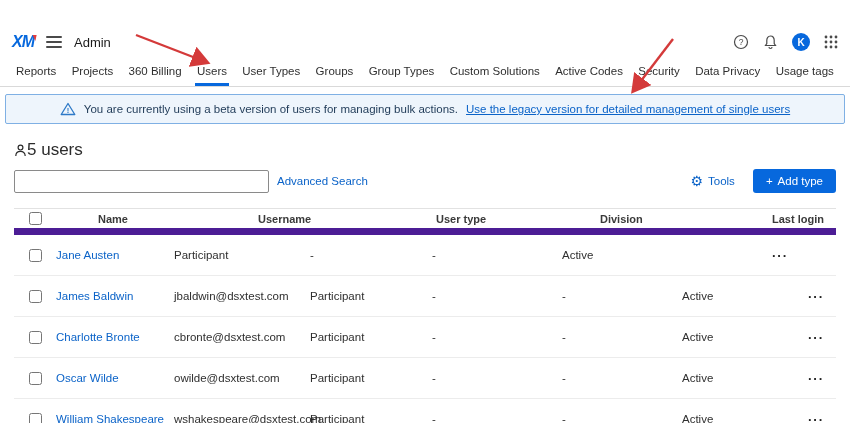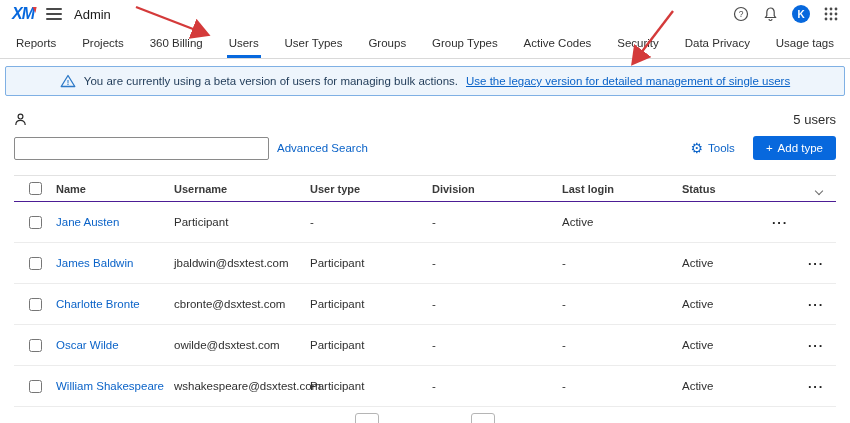--- a/index.html
+++ b/index.html
@@ -1,21 +1,21 @@
 <!DOCTYPE html>
 <html><head>
 <meta charset="utf-8">
 <style>
   * { box-sizing: border-box; margin: 0; padding: 0; }
   html,body { width:850px; height:423px; overflow:hidden; background:#fff;
     font-family:"Liberation Sans", sans-serif; color:#2f2f2f; }
   .app { position:relative; width:850px; height:423px; }
 
   
-  .topbar { height:28px; display:flex; align-items:center; padding:0 12px; gap:12px; }
+  .topbar { height:28px; display:flex; align-items:center; padding:0 12px; gap:12px;margin-top:28px; }
   .logo { font-weight:bold; font-style:italic; font-size:16px; letter-spacing:-1px; position:relative; }
   .logo .lx { color:#0768dd; }
   .logo .lm { color:#0768dd; position:relative; }
   .logo .red-accent { position:absolute; top:2px; right:-2px; width:0; height:0;
     border-left:4px solid transparent; border-top:6px solid #e23d3d; transform:skewX(-12deg); }
   .hamburger { width:16px; height:12px; display:flex; flex-direction:column; justify-content:space-between; cursor:pointer; border:none; background:none; }
   .hamburger span { display:block; height:2px; background:#4a4a4a; border-radius:1px; }
   .app-title { font-size:13px; color:#1a1a1a;text-align:center; }
   .topbar-right { margin-left:auto; display:flex; align-items:center; gap:14px; }
   .icon-btn { background:none; border:none; cursor:pointer; display:flex; align-items:center; }
@@ -28,38 +28,38 @@
   .tab { padding:5px 2px 9px; cursor:pointer; color:#2f2f2f; white-space:nowrap; }
   .tab.active { box-shadow: inset 0 -3px 0 #0768dd; }
 
   
   .banner { margin:7px 5px 0; border:1px solid #7fb0e4; background:#eef5fc; border-radius:2px;
     height:30px; display:flex; align-items:center; justify-content:center; gap:8px; font-size:11.5px; color:#1f3a57; }
   .banner a { color:#0b63c8; text-decoration:underline; cursor:pointer; }
 
   
   .content { padding:0 14px; }
-  .count-row { margin-top:16px; display:flex; align-items:center; gap:14px; font-size:13px; color:#2c2c2c;justify-content:space-between; }
+  .count-row { margin-top:16px; display:flex; align-items:center; gap:0; font-size:17px; color:#2c2c2c; }
   .search-row { margin-top:9px; display:flex; align-items:center; }
   .search-input { width:255px; height:23px; border:1px solid #8a8a8a; border-radius:2px;
     font-size:11px; padding:0 6px; font-family:"Liberation Sans", sans-serif; }
   .adv-search { margin-left:8px; color:#0b63c8; font-size:11.5px; cursor:pointer; text-decoration:none; }
   .spacer { flex:1; }
   .tools-btn { display:flex; align-items:center; gap:5px; color:#0b63c8; font-size:11.5px;
     background:none; border:none; cursor:pointer; }
   .add-users-btn { margin-left:18px; background:#0768dd; color:#fff; border:none; border-radius:3px;
     padding:6px 13px; font-size:11.5px; cursor:pointer; display:flex; align-items:center; gap:5px;
     font-family:"Liberation Sans", sans-serif; }
 
   
   .table { margin-top:15px; }
   .trow { display:grid; grid-template-columns:42px 118px 136px 122px 130px 120px 118px 1fr;
     align-items:center; }
-  .thead { height:27px; border-top:1px solid #e2e2e2; border-bottom:1px solid #4c1d95;
-    font-weight:bold; font-size:11px; color:#3a3a3a; }
+  .thead { height:27px; border-top:1px solid #e2e2e2; border-bottom:7px solid #4c1d95;
+    font-weight:bold; font-size:11px; color:#3a3a3a;gap:42px; }
   .tbody-row { height:41px; border-bottom:1px solid #ececec; font-size:11.5px; }
   .cell-check { display:flex; justify-content:center; }
   .cell-check input { width:13px; height:13px; cursor:pointer; }
   .name-link { color:#0b63c8; cursor:pointer; text-decoration:none; }
   .cell-actions { text-align:right; padding-right:12px; }
   .more-btn { background:none; border:none; cursor:pointer; font-weight:bold; font-size:13px;
     letter-spacing:1px; color:#1f1f1f; }
   .chev { display:inline-block; width:6px; height:6px; border-right:1.5px solid #6b6b6b;
     border-bottom:1.5px solid #6b6b6b; transform:rotate(45deg); margin-right:14px; float:right; margin-top:4px; cursor:pointer; }
 
@@ -121,20 +121,21 @@
   </header>
 
   <nav class="tabs">
     <span class="tab">Reports</span>
     <span class="tab">Projects</span>
     <span class="tab">360 Billing</span>
     <span class="tab active">Users</span>
     <span class="tab">User Types</span>
     <span class="tab">Groups</span>
     <span class="tab">Group Types</span>
+    <span class="tab">Custom Solutions</span>
     <span class="tab">Active Codes</span>
     <span class="tab">Security</span>
     <span class="tab">Data Privacy</span>
     <span class="tab">Usage tags</span>
   </nav>
 
   <div class="banner">
     <svg width="16" height="14" viewBox="0 0 16 14">
         <path d="M8 1.5 L14.8 12.5 L1.2 12.5 Z" fill="none" stroke="#2d79c7" stroke-width="1.3" stroke-linejoin="round"></path>
         <text x="8" y="11" font-size="7.5" text-anchor="middle" fill="#2d79c7" font-family="Liberation Sans, sans-serif" font-weight="bold">!</text>

